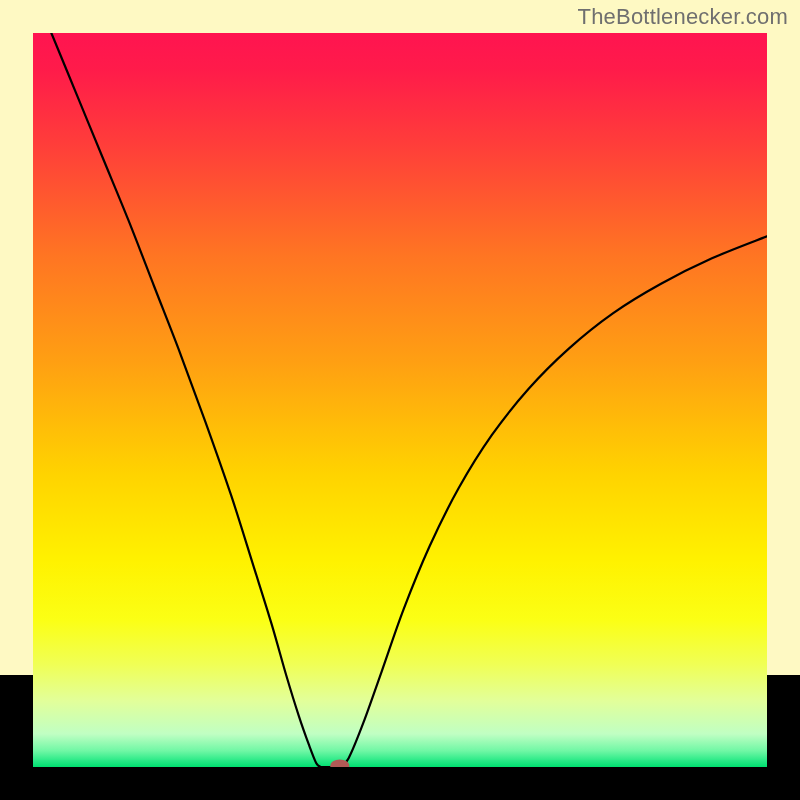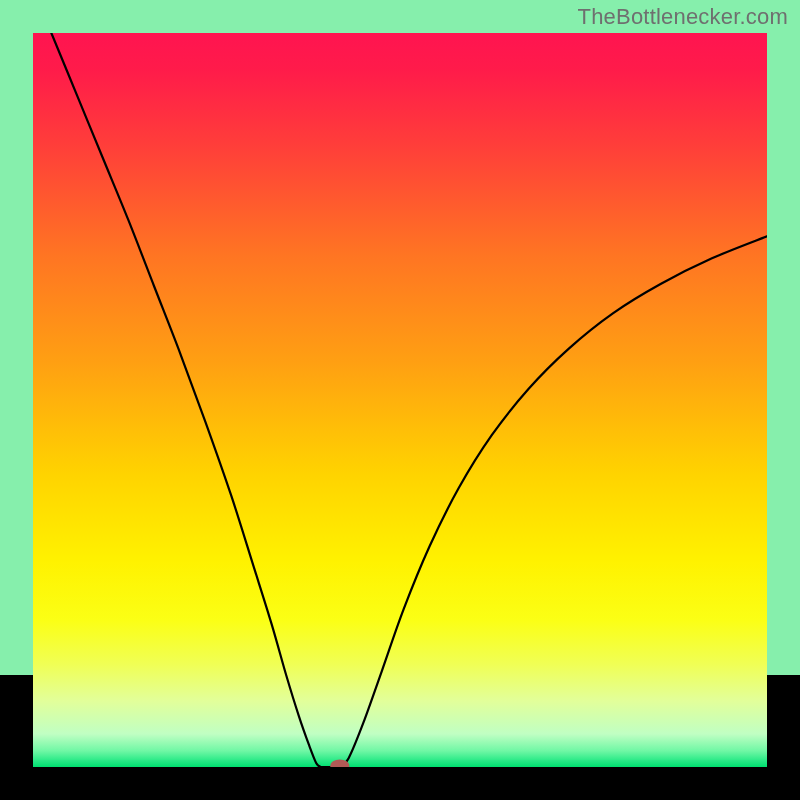--- a/index.html
+++ b/index.html
@@ -10,21 +10,21 @@
     overflow: hidden;
     background: #000;
     font-family: Arial, Helvetica, sans-serif;
   }
   .frame {
     position: absolute;
     top: 0;
     left: 0;
     width: 800px;
     height: 675px;
-    background: #86efac;
+    background: #fef9c3;
   }
   .plot-area {
     position: absolute;
     top: 33px;
     left: 33px;
     width: 734px;
     height: 734px;
     overflow: hidden;
   }
   .credit {

